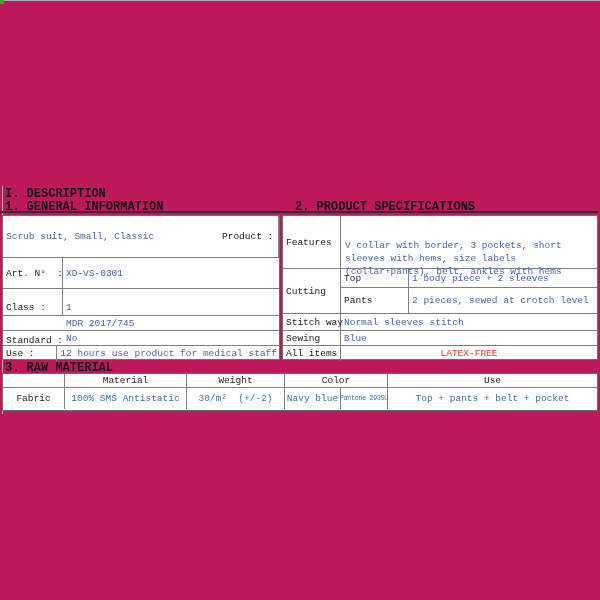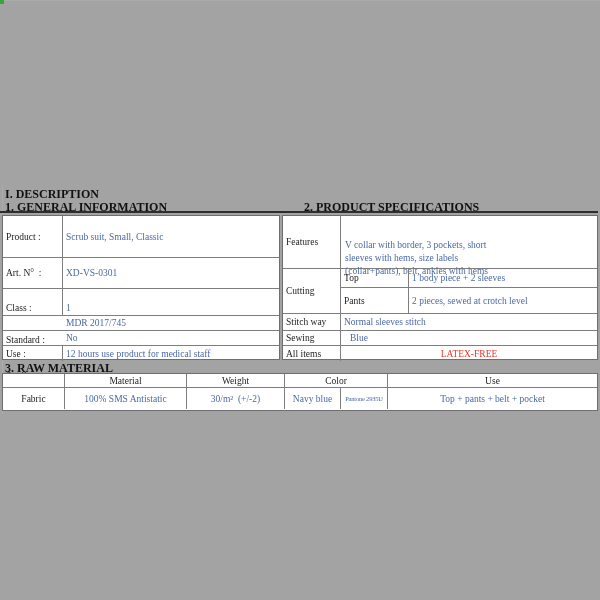--- a/index.html
+++ b/index.html
@@ -1,17 +1,17 @@
 <!DOCTYPE html>
 <html style="--c-value: #4a68a5; --c-red: #e53829; --c-green: #3aa63a;"><head>
 <meta charset="utf-8">
 <style>
   html,body{margin:0;padding:0;background:#fff;}
-  .doc{position:relative;width:600px;height:600px;background:#a3a3a3;overflow:hidden;
-       font-family:Liberation Serif, serif;color:#1c1c1c;}
+  .doc{position:relative;width:600px;height:600px;background:#be185d;overflow:hidden;
+       font-family:Liberation Mono, monospace;color:#1c1c1c;}
   .h-title{position:absolute;font-weight:bold;font-size:12px;white-space:nowrap;color:#111;}
   .hairline-h{position:absolute;height:1px;background:#ababab;}
   .hairline-v{position:absolute;width:1px;background:#ababab;}
   .heavyline{position:absolute;height:2px;background:#2e2e2e;}
   .tbl{position:absolute;border:1px solid #6e6e6e;box-sizing:border-box;font-size:9.5px;background:#fff;}
   .row{display:flex;border-bottom:1px solid #7e7e7e;box-sizing:border-box;}
   .row:last-child{border-bottom:none;}
   .cell{box-sizing:border-box;display:flex;align-items:center;padding:0 2px 0 3px;
         white-space:nowrap;overflow:visible;}
   .br{border-right:1px solid #7e7e7e;}
@@ -30,29 +30,29 @@
 </head>
 <body>
 
 <div class="doc">
 
   <div class="hairline-h" style="left:0;top:185;width:600px;"></div>
   <div class="hairline-v" style="left:2px;top:186px;height:228px;"></div>
 
   <div class="h-title" style="left:5px;top:187px;">I. DESCRIPTION</div>
   <div class="h-title" style="left:5px;top:200px;">1. GENERAL INFORMATION</div>
-  <div class="h-title" style="left:304px;top:200px;">2. PRODUCT SPECIFICATIONS</div>
+  <div class="h-title" style="left:295px;top:200px;">2. PRODUCT SPECIFICATIONS</div>
   <div class="heavyline" style="left:0;top:211px;width:598px;"></div>
 
   <div class="sel"></div>
 
   <div class="tbl" style="left:2px;top:215px;width:278px;height:145px;">
     <div class="row" style="height:42px;">
+      <div class="cell flex1 val">Scrub suit, Small, Classic</div>
       <div class="cell br" style="width:60px;">Product :</div>
-      <div class="cell flex1 val">Scrub suit, Small, Classic</div>
     </div>
     <div class="row" style="height:31px;">
       <div class="cell br prewrapless" style="width:60px;">Art. N°  :</div>
       <div class="cell flex1 val">XD-VS-0301</div>
     </div>
     <div class="row" style="height:27px;">
       <div class="cell br bottom" style="width:60px;">Class :</div>
       <div class="cell flex1 val bottom">1</div>
     </div>
     <div class="row" style="height:15px;">
@@ -86,21 +86,21 @@
         <div class="row" style="height:25px;text-align:center;">
           <div class="cell br" style="width:68px;">Pants</div>
           <div class="cell flex1 val">2 pieces, sewed at crotch level</div>
         </div>
       </div>
     </div>
     <div class="row" style="height:17px;">
       <div class="cell br" style="width:58px;padding-right:0;">Stitch way</div>
       <div class="cell flex1 val">Normal sleeves stitch</div>
     </div>
-    <div class="row" style="height:15px;gap:6px;">
+    <div class="row" style="height:15px;">
       <div class="cell br" style="width:58px;">Sewing</div>
       <div class="cell flex1 val">Blue</div>
     </div>
     <div class="row" style="height:15px;">
       <div class="cell br" style="width:58px;">All items</div>
       <div class="cell flex1 red center">LATEX-FREE</div>
     </div>
   </div>
 
   <div class="h-title" style="left:5px;top:361px;">3. RAW MATERIAL</div>

